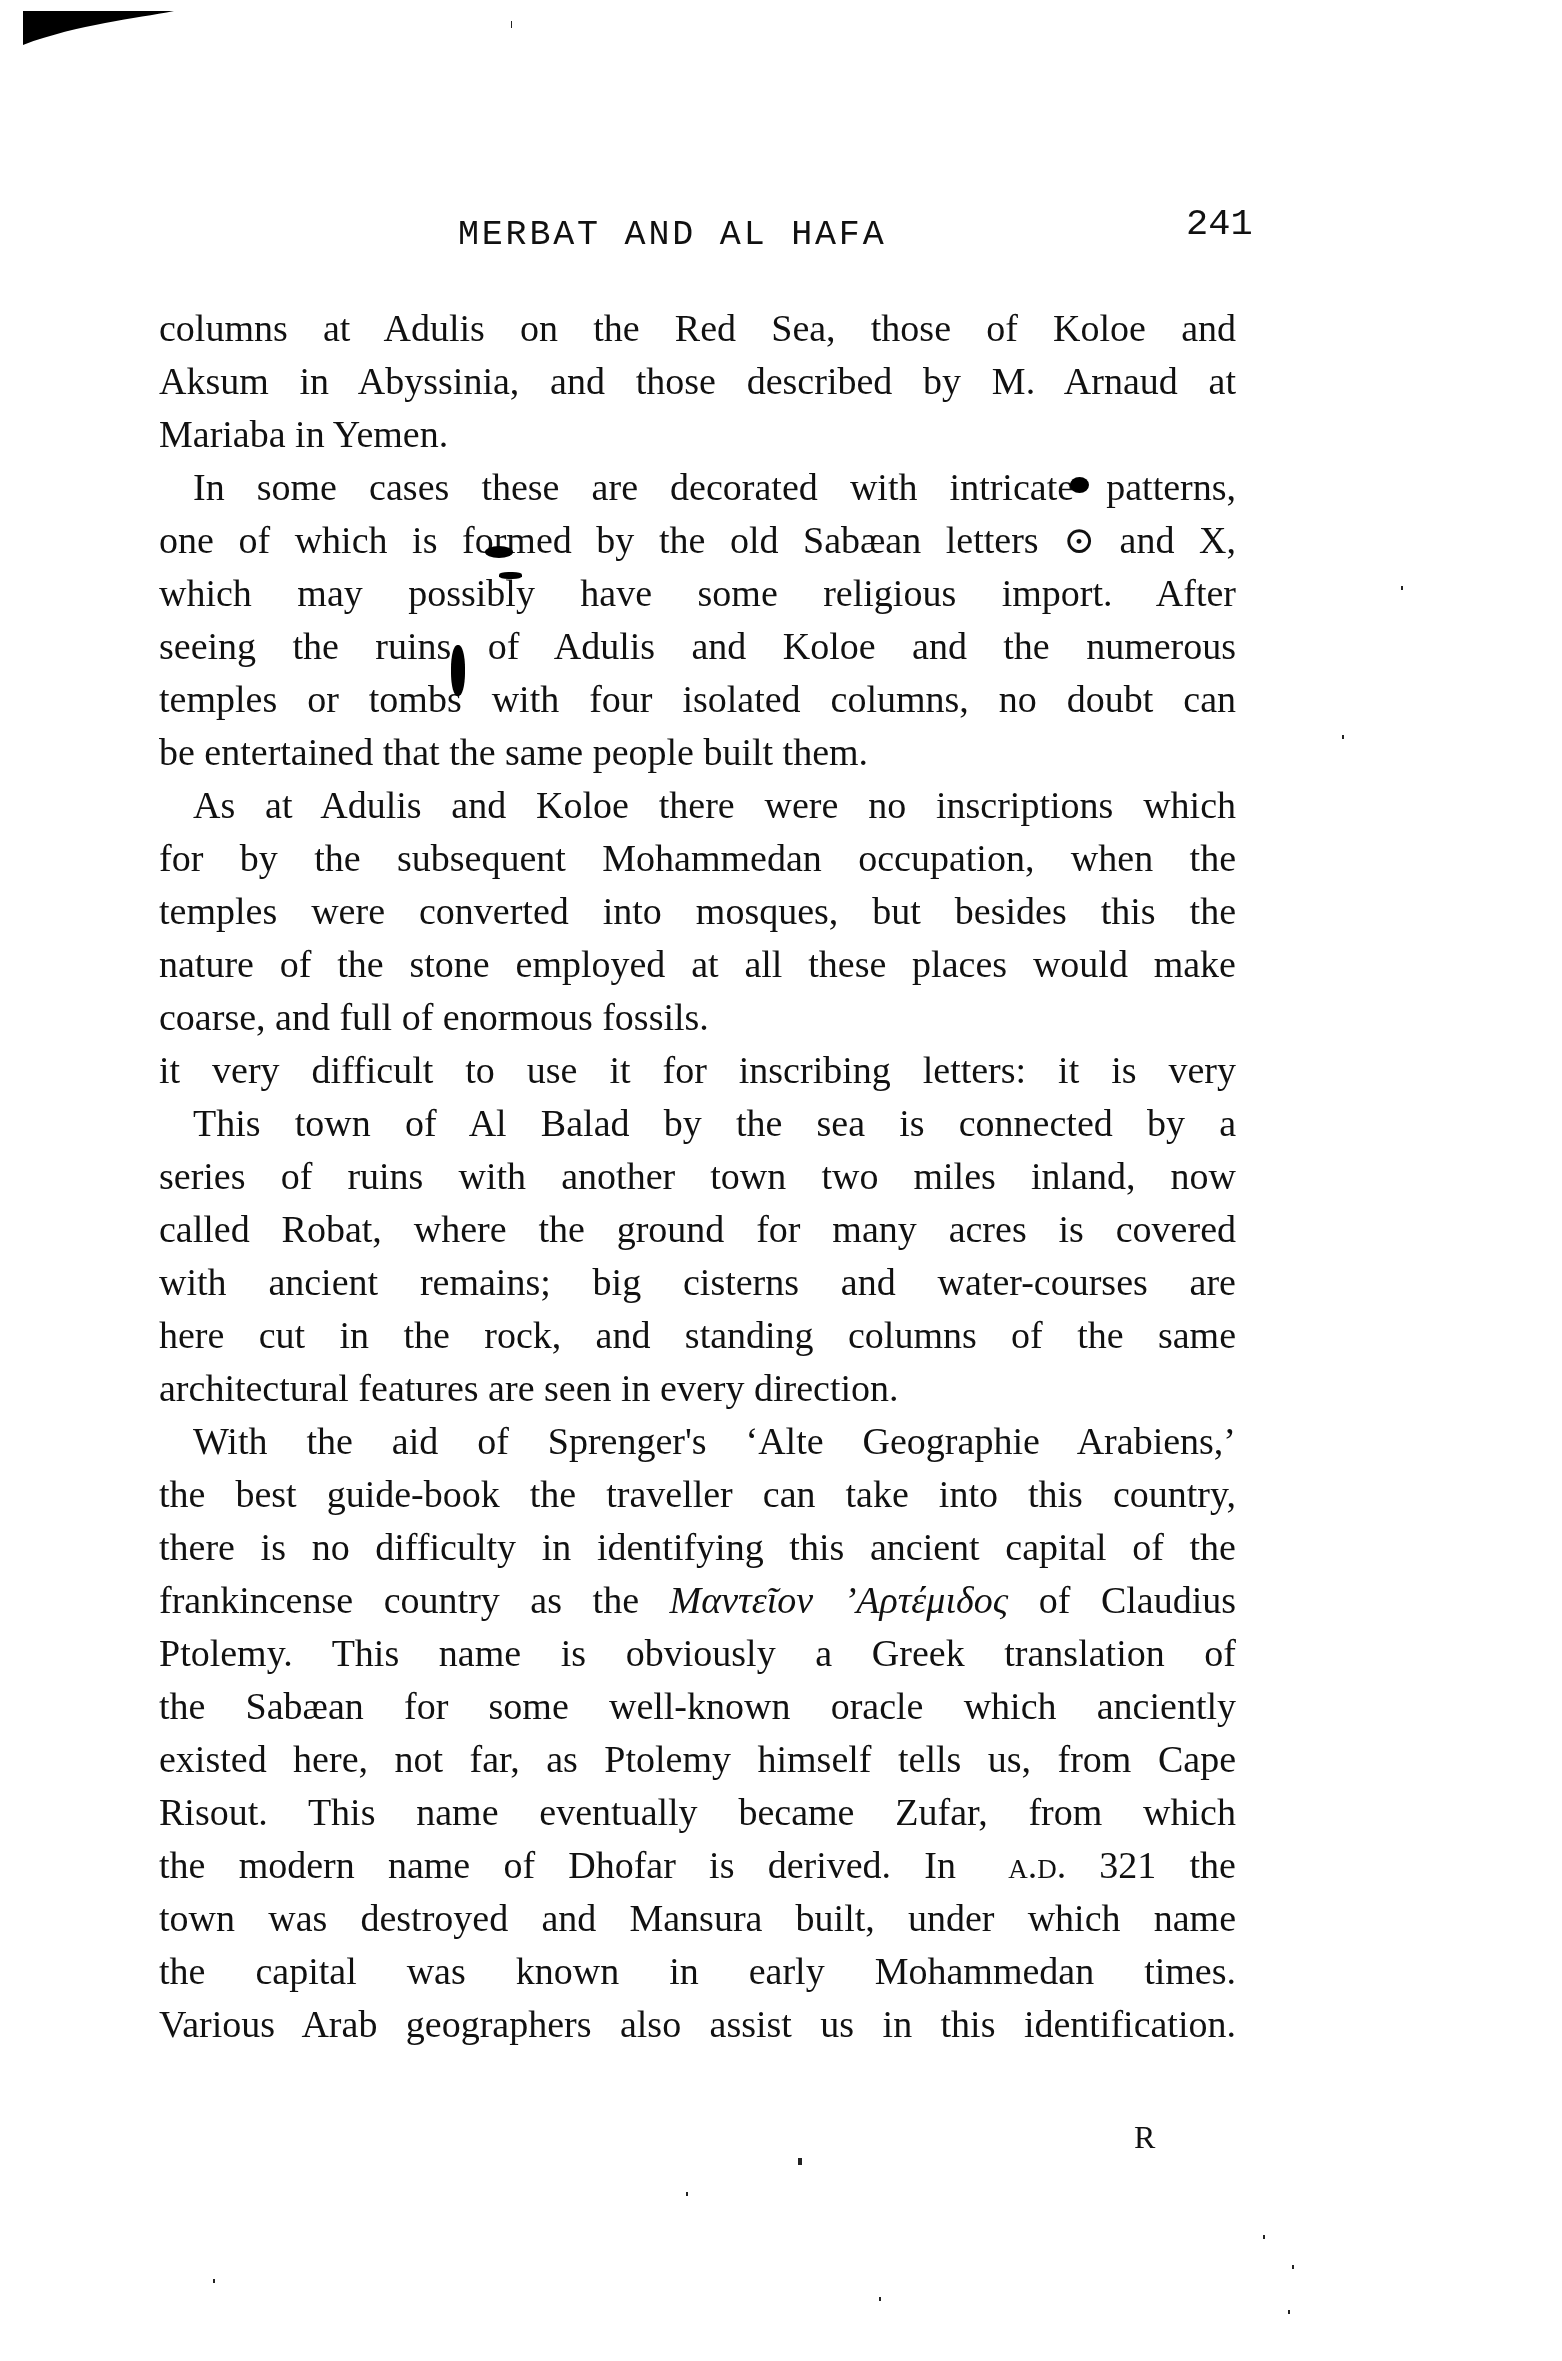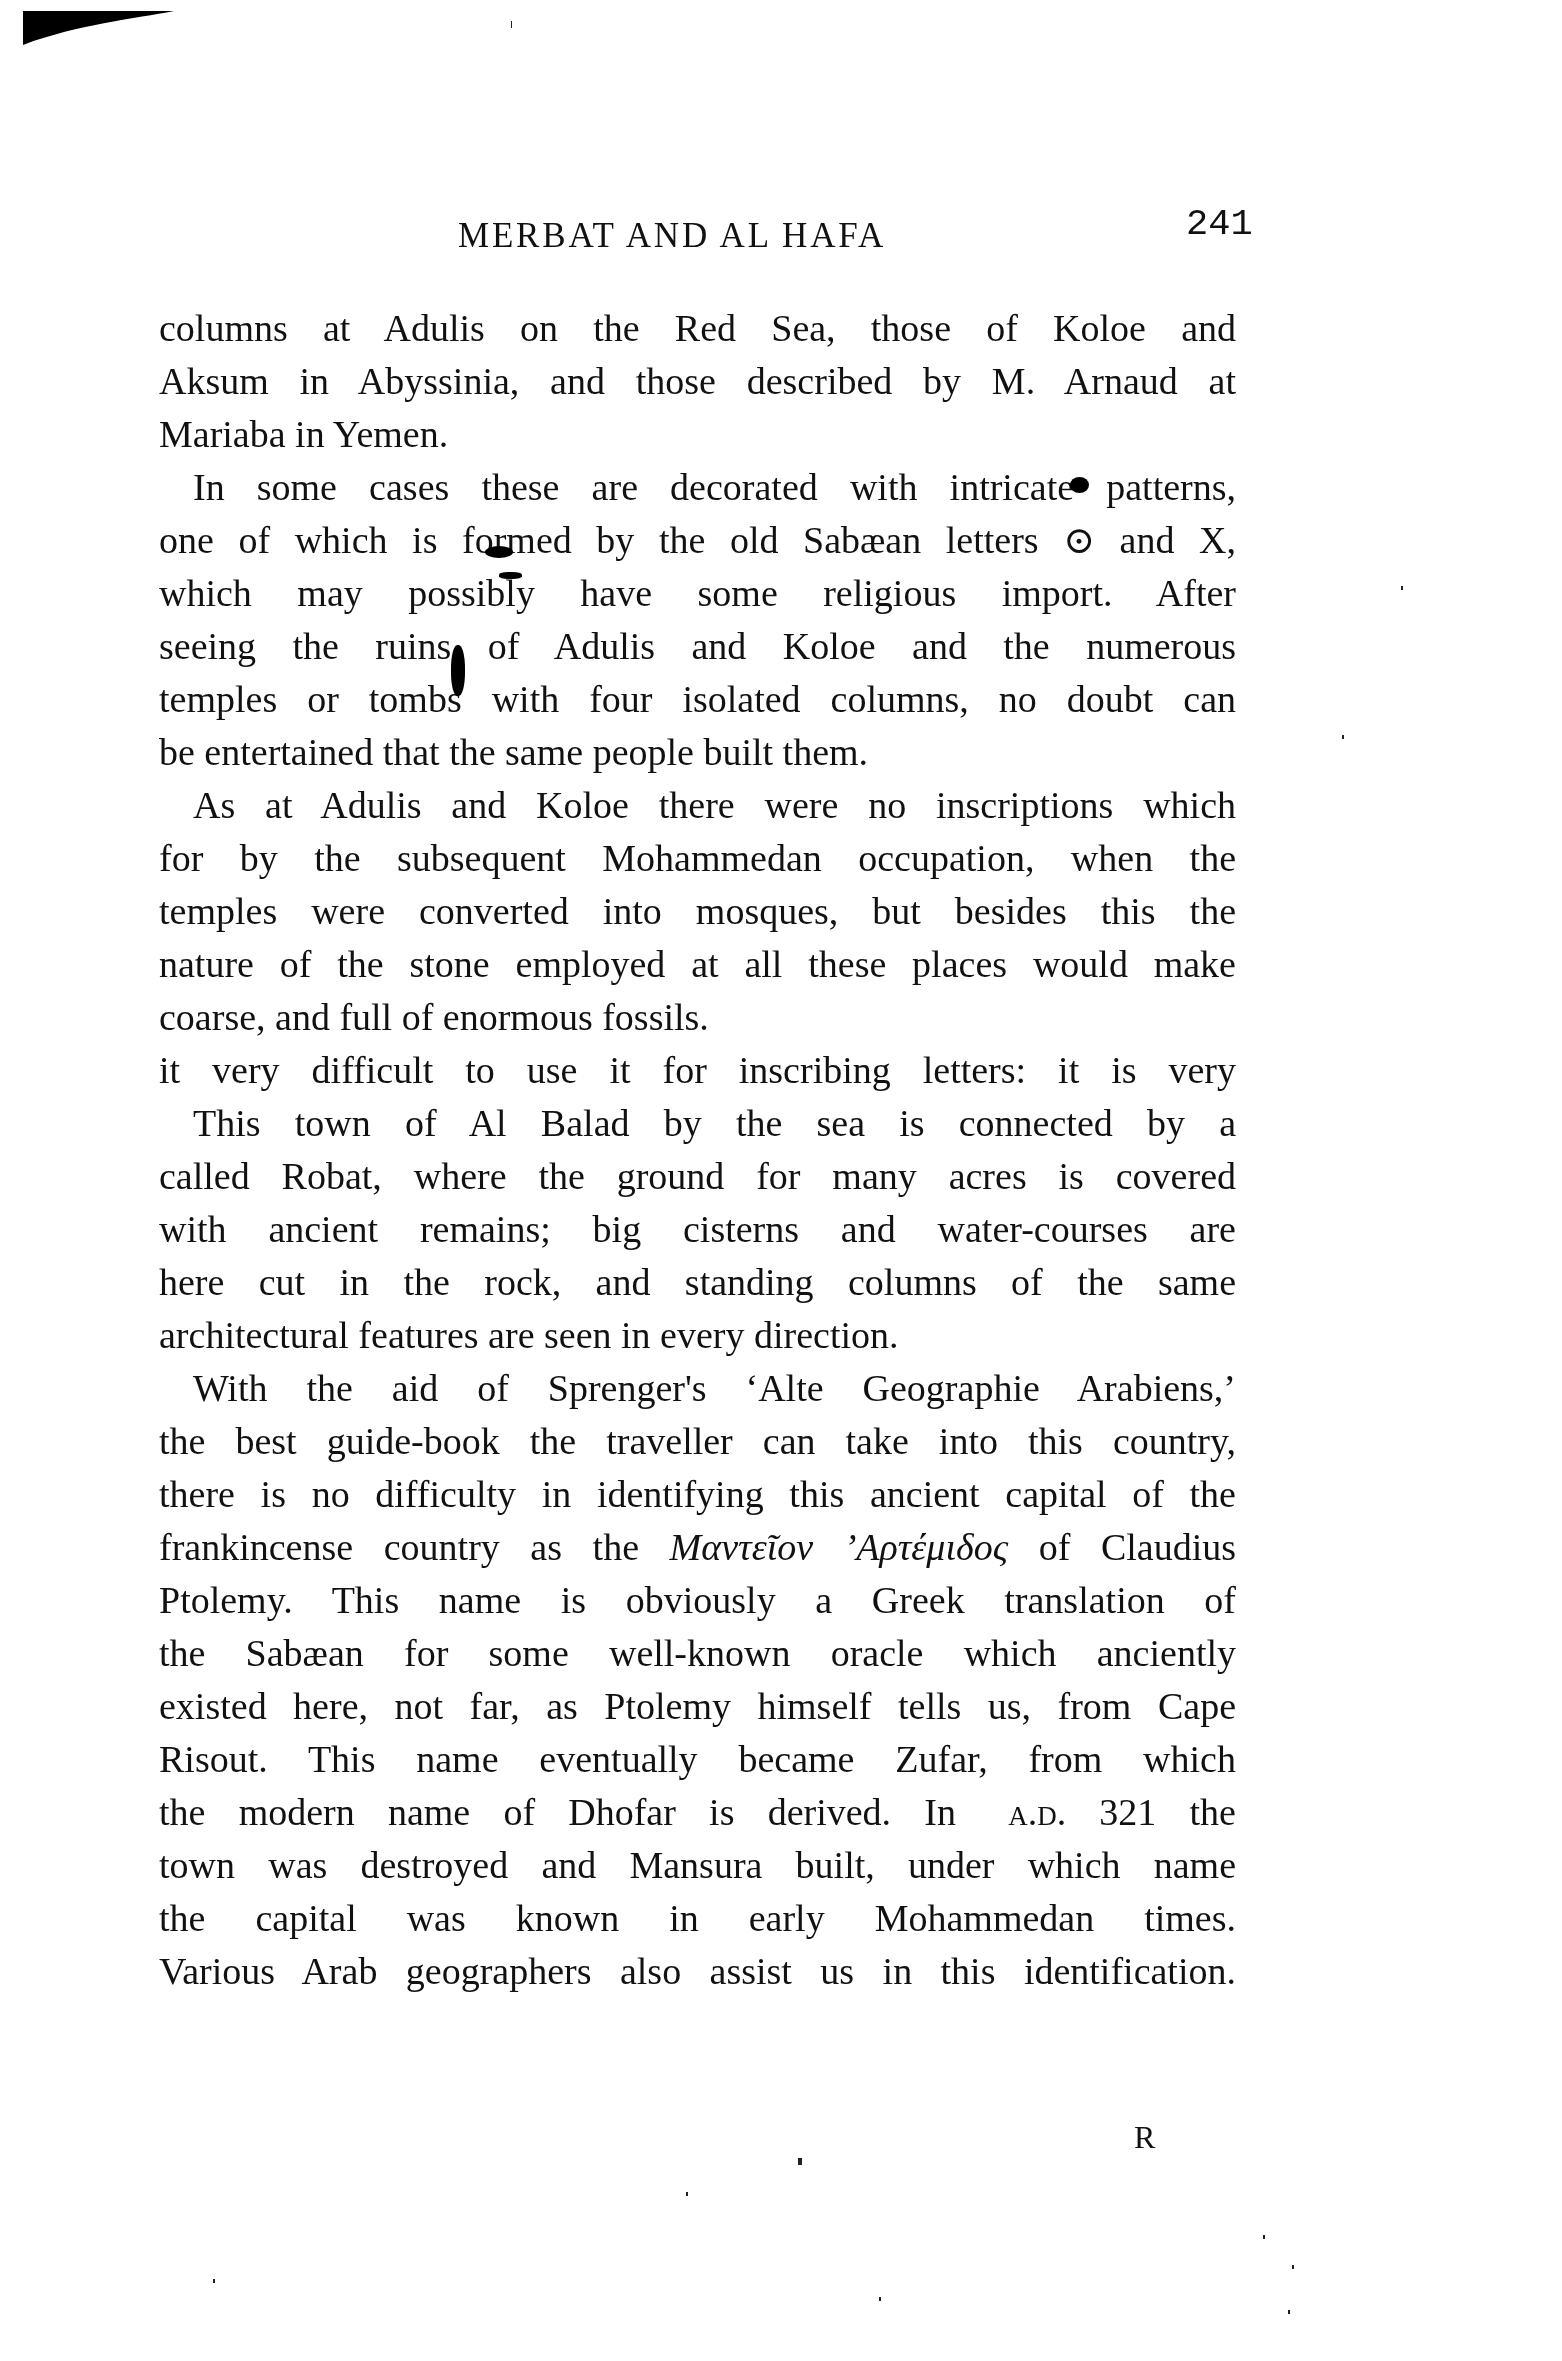--- a/index.html
+++ b/index.html
@@ -1,20 +1,20 @@
 <!DOCTYPE html>
 <html style="font-size:15px"><head>
 <meta charset="utf-8">
 <style>
   html, body { margin: 0; padding: 0; background: #ffffff; }
   body { width: 1563px; height: 2362px; position: relative; overflow: hidden;
          font-family: "Liberation Serif", "DejaVu Serif", serif; color: #111; }
   .scan-corner { position: absolute; left: 22.5px; top: 11.2px; width: 151px; height: 34px; }
   .running-head { position: absolute; left: 458px; top: 215px; font-size: 35px; letter-spacing: 2.8px;
-                  line-height: 41px; white-space: nowrap; }
+                  line-height: 41px; white-space: nowrap; font-family: Liberation Mono, monospace; }
   .page-num { position: absolute; left: 1186px; top: 204px; font-size: 37px; line-height: 41px; font-family: Liberation Mono, monospace; }
   .body-text { position: absolute; left: 159px; top: 302px; width: 1077px; }
   .line { display: block; height: 53px; line-height: 53px; font-size: 38px; white-space: nowrap;
           text-align: justify; text-align-last: justify; }
   .line.last { text-align-last: left; }
   .line.indent { padding-left: 34px; }
   .greek { font-style: italic; }
   .sc { font-variant: small-caps; margin-left: 19px; }
   .sig { position: absolute; left: 1134px; top: 2119px; font-size: 32px; line-height: 37px; }
   .blob { position: absolute; background: #000; }
@@ -51,20 +51,21 @@
     <span class="line indent">As at Adulis and Koloe there were no inscriptions which</span>
     <span class="line">for by the subsequent Mohammedan occupation, when the</span>
     <span class="line">temples were converted into mosques, but besides this the</span>
     <span class="line">nature of the stone employed at all these places would make</span>
     <span class="line last">coarse, and full of enormous fossils.</span>
     <span class="line">it very difficult to use it for inscribing letters: it is very</span>
   </div>
 
   <div>
     <span class="line indent">This town of Al Balad by the sea is connected by a</span>
+    <span class="line">series of ruins with another town two miles inland, now</span>
     <span class="line">called Robat, where the ground for many acres is covered</span>
     <span class="line">with ancient remains; big cisterns and water-courses are</span>
     <span class="line">here cut in the rock, and standing columns of the same</span>
     <span class="line last">architectural features are seen in every direction.</span>
   </div>
 
   <div>
     <span class="line indent">With the aid of Sprenger's ‘Alte Geographie Arabiens,’</span>
     <span class="line">the best guide-book the traveller can take into this country,</span>
     <span class="line">there is no difficulty in identifying this ancient capital of the</span>

